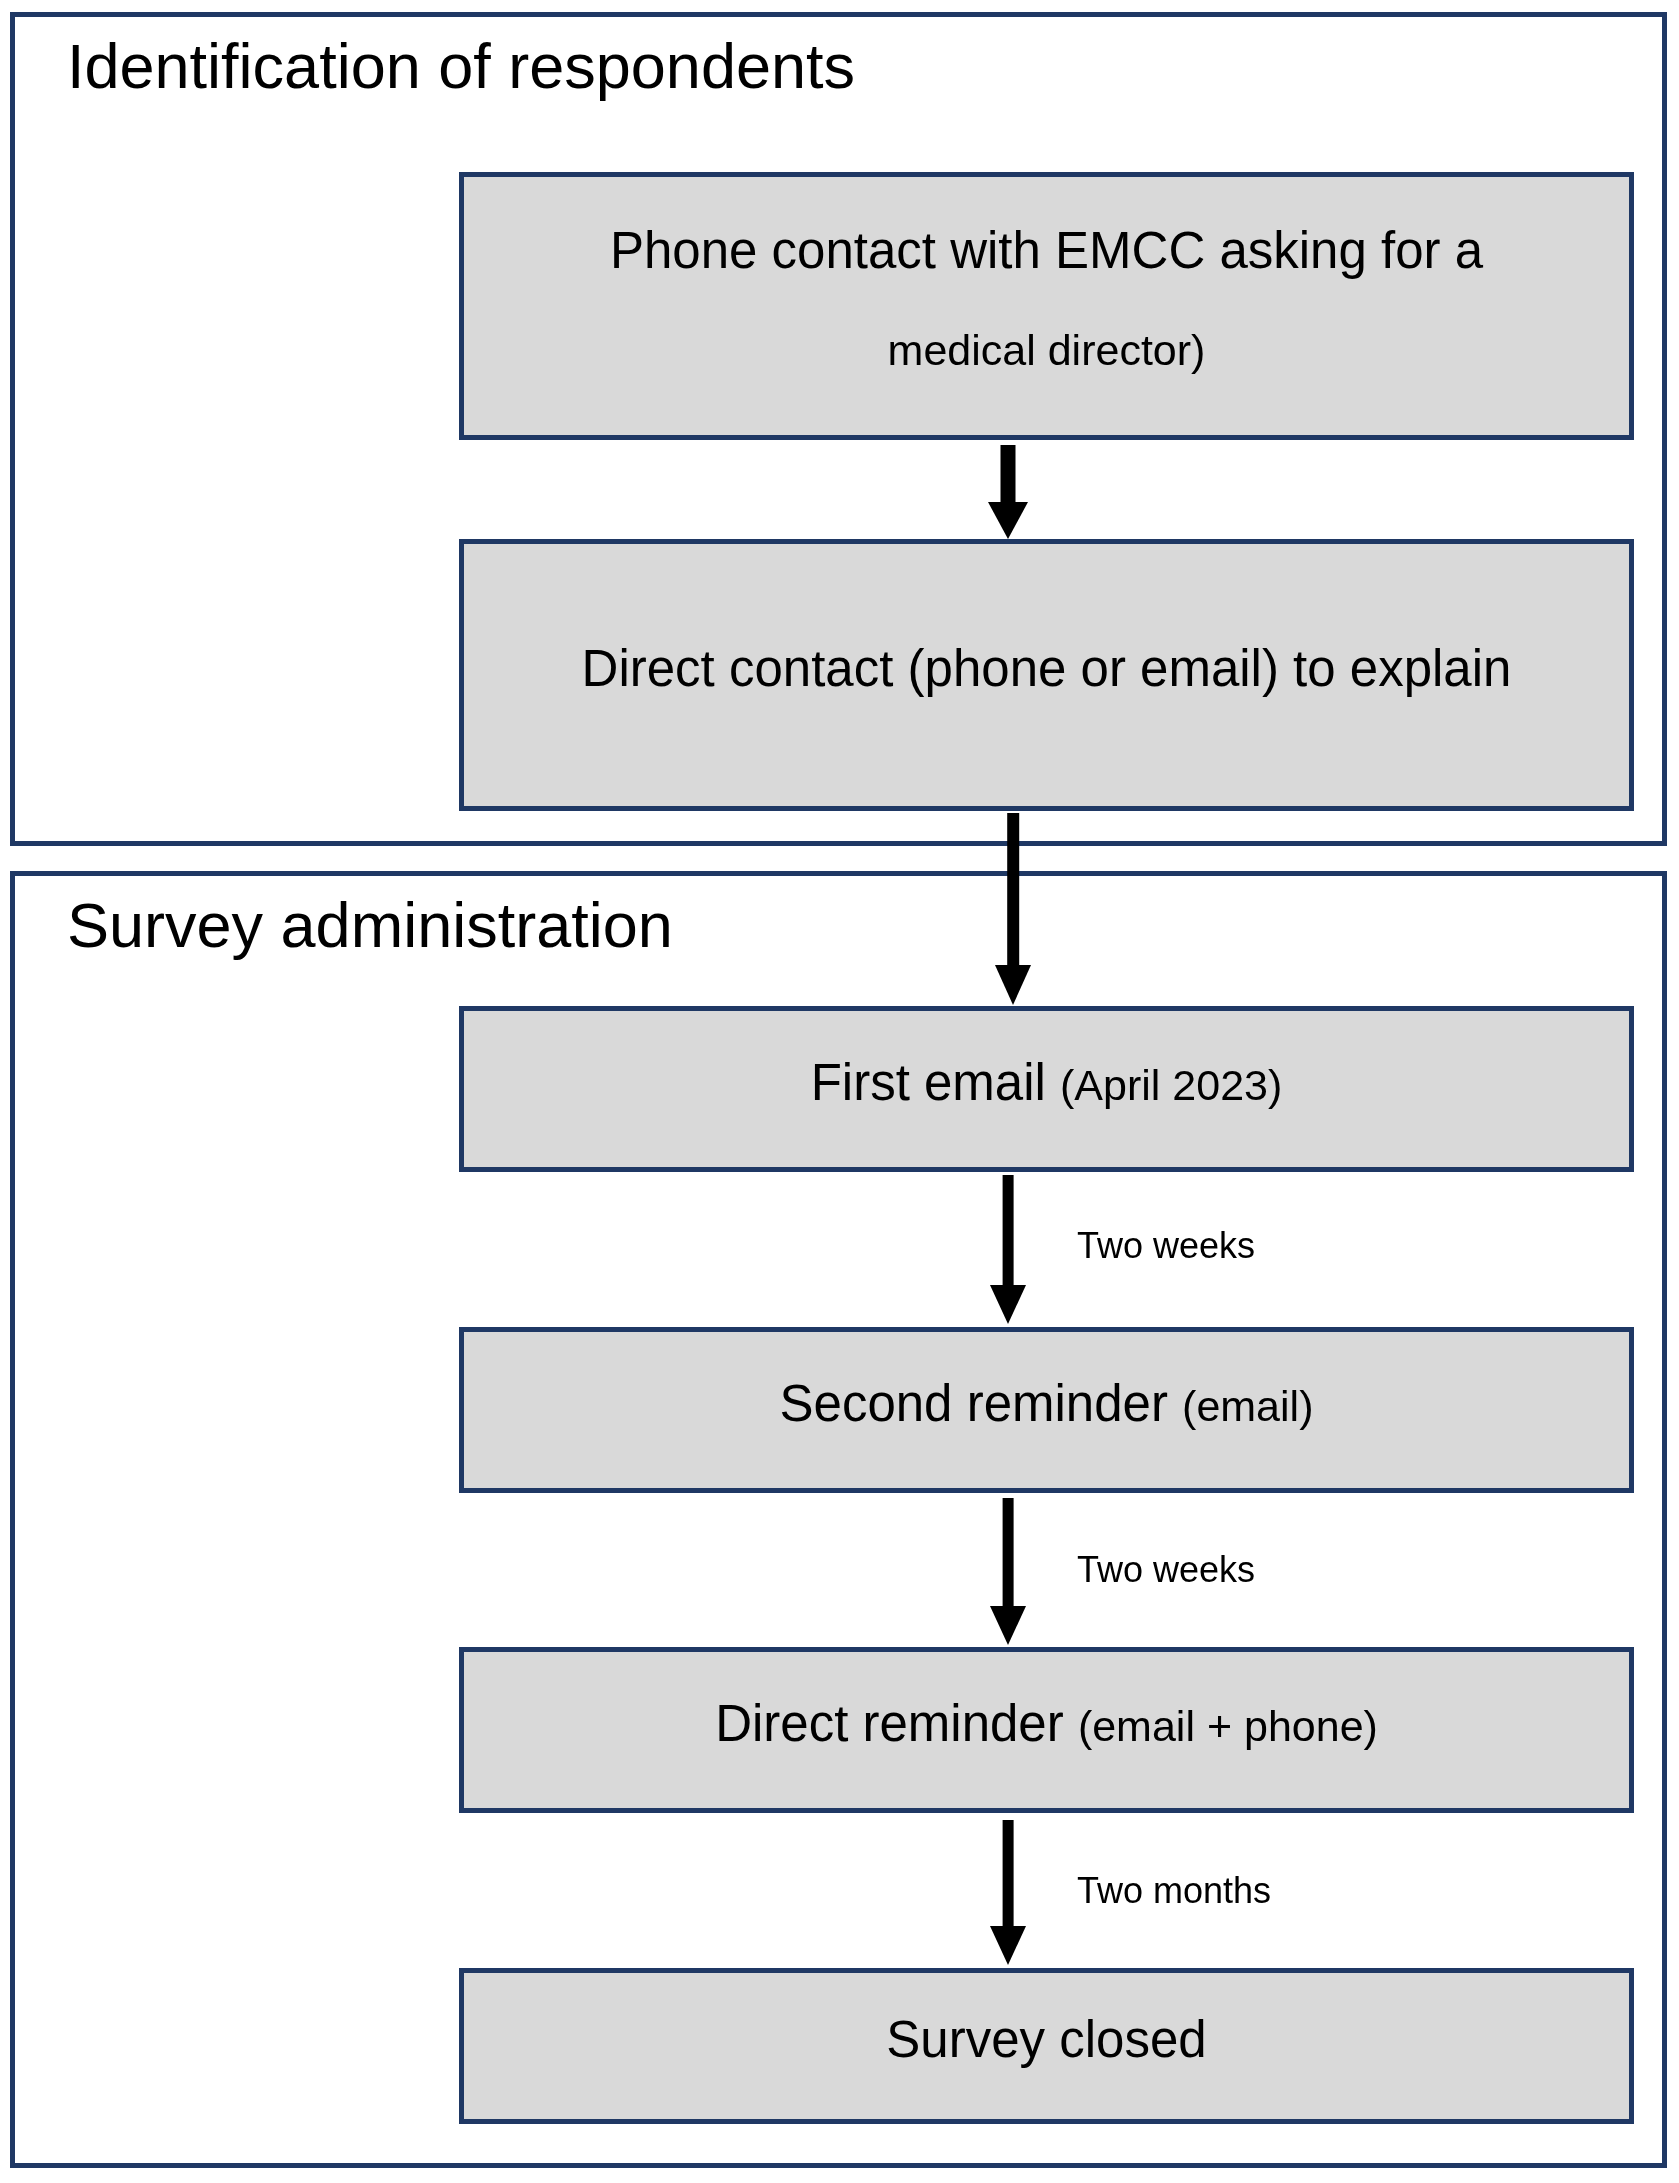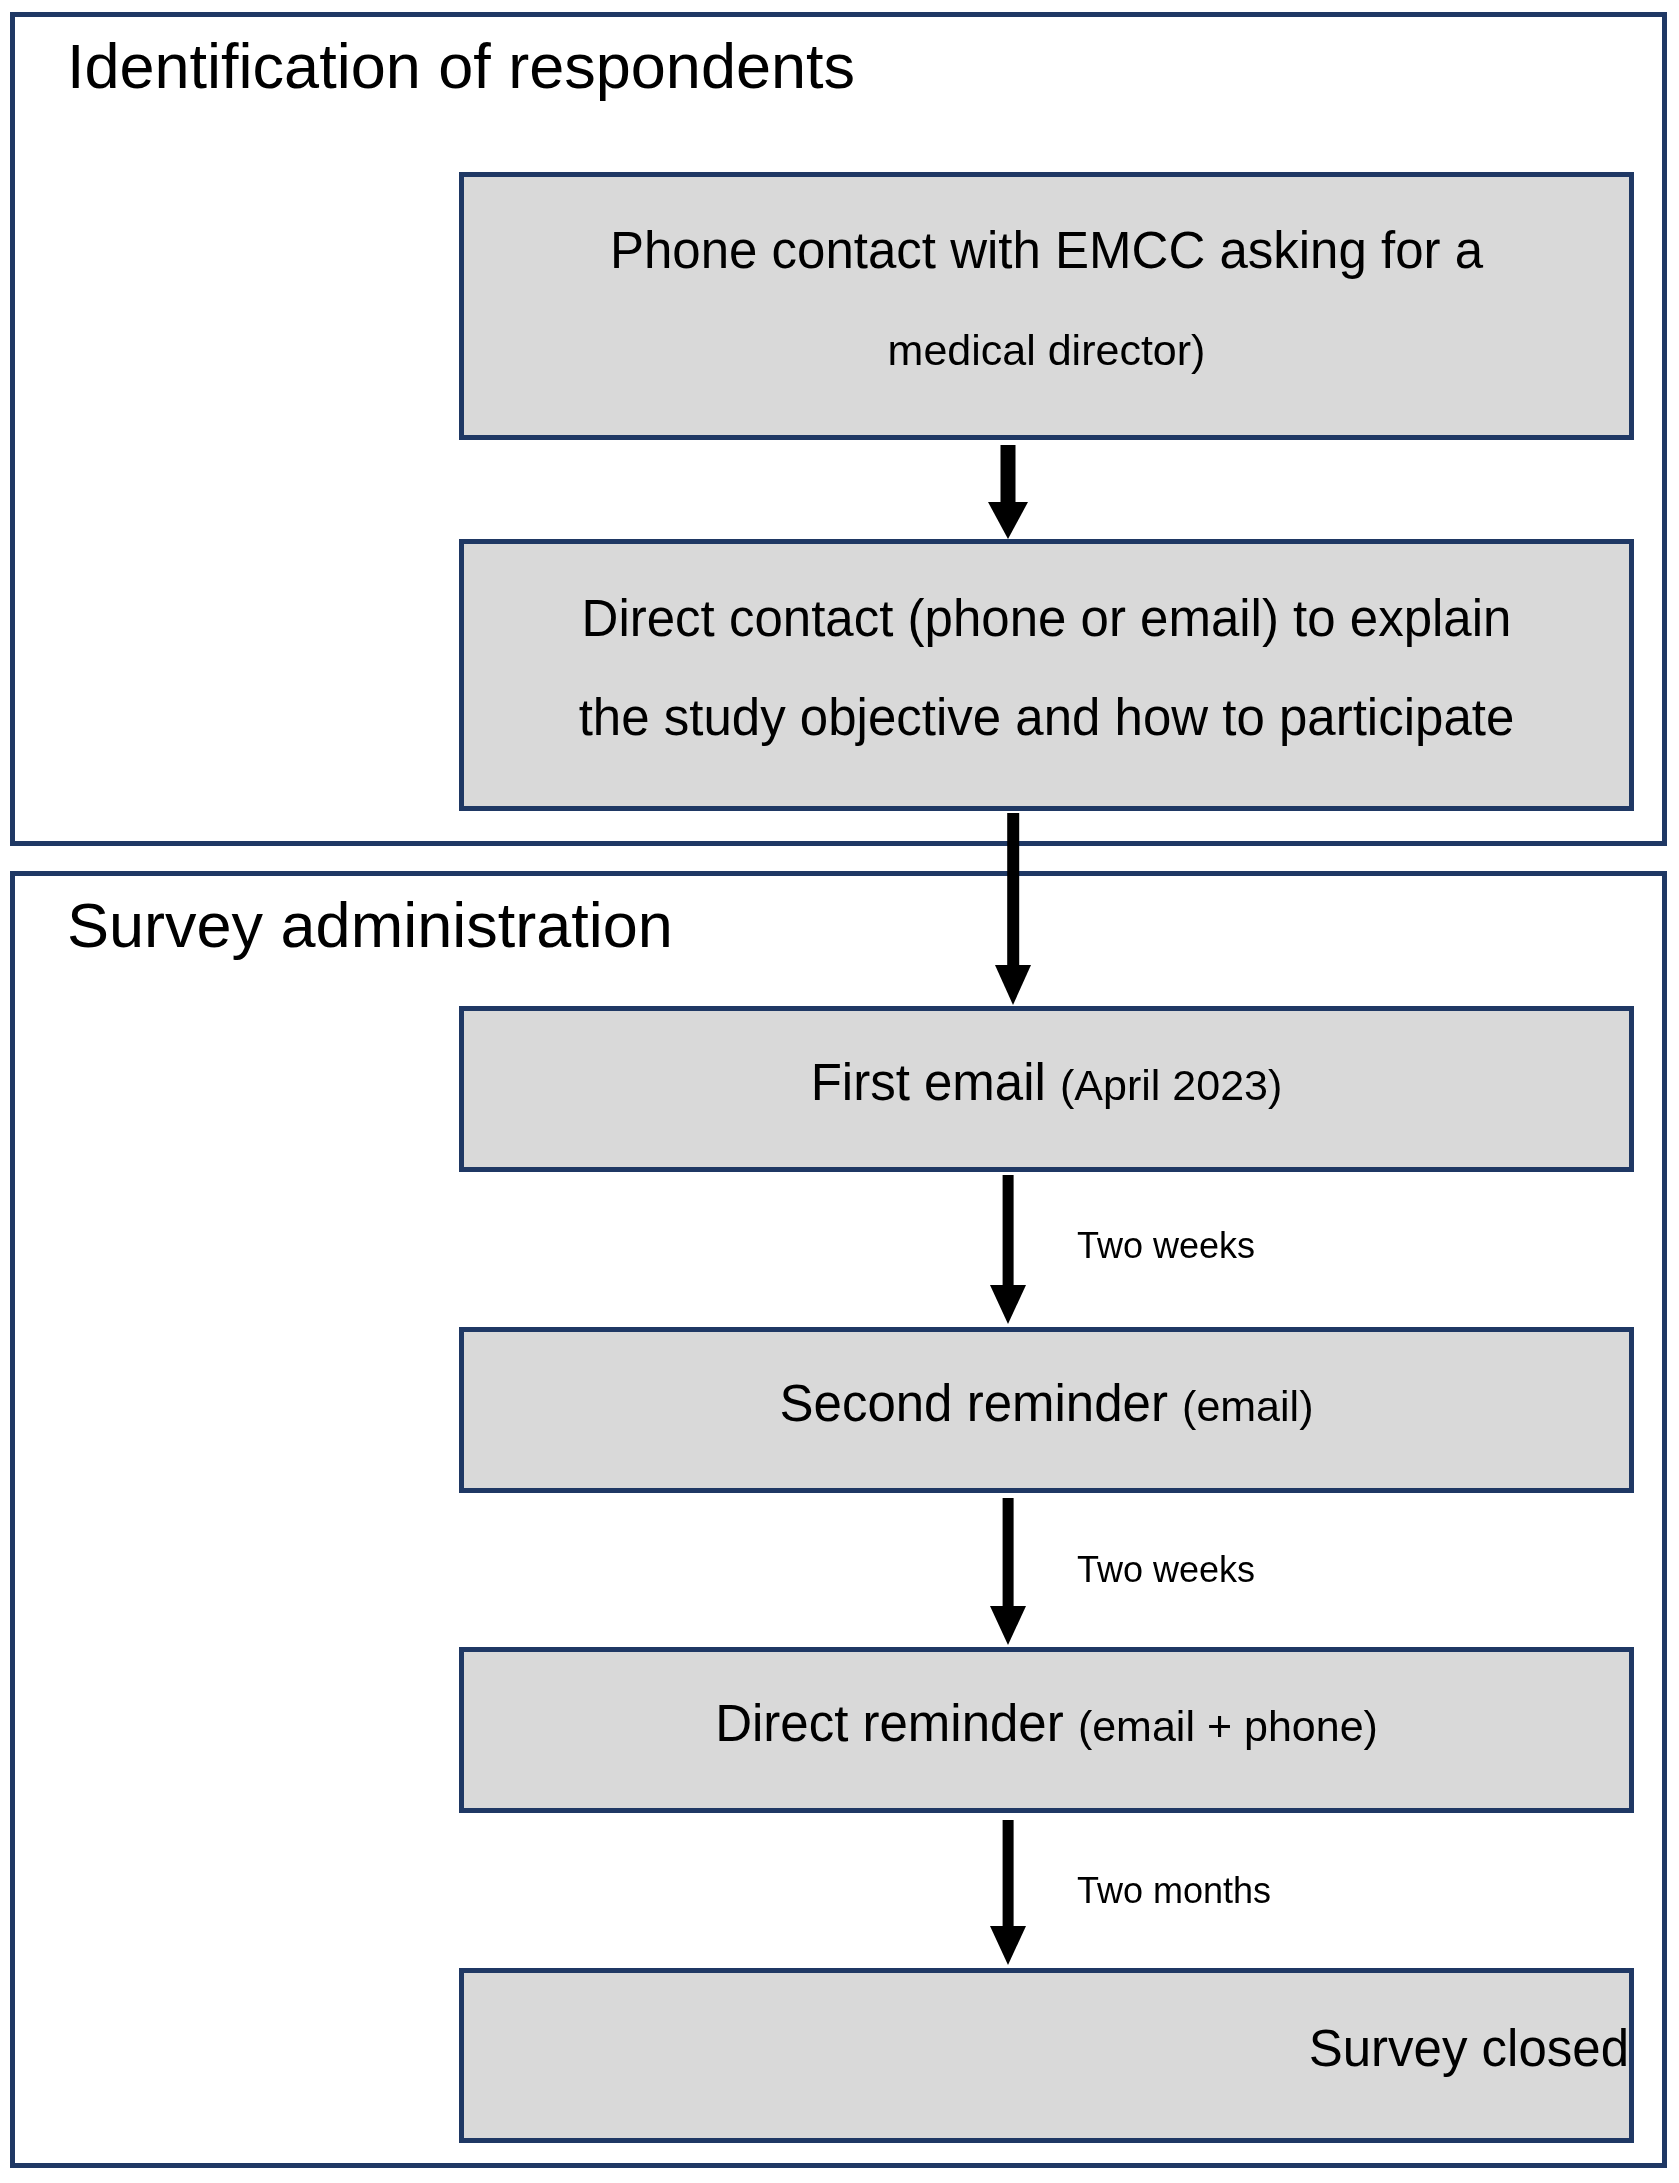--- a/index.html
+++ b/index.html
@@ -44,21 +44,21 @@
     align-items: center;
     justify-content: center;
     text-align: center;
     z-index: 2;
   }
   #node-0 { top: 172px;  height: 268px; }
   #node-1 { top: 539px;  height: 272px; }
   #node-2 { top: 1006px; height: 166px; }
   #node-3 { top: 1327px; height: 166px; }
   #node-4 { top: 1647px; height: 166px; }
-  #node-5 { top: 1968px; height: 175px; align-items: flex-end; }
+  #node-5 { top: 1968px; height: 156px; }
   .line { line-height: 86px; white-space: nowrap; }
   .seg-lg { font-size: 51px; }
   .seg-sm { font-size: 43px; }
   .arrow { position: absolute; z-index: 10; }
   .arrow .shaft {
     position: absolute;
     left: 50%;
     transform: translateX(-50%);
     top: 0;
     background: var(--arrow, #000000);
@@ -119,21 +119,20 @@
   <div class="node" id="node-0">
     <div class="node-text">
         <div class="line"><span class="seg-lg">Phone contact with EMCC asking for a</span></div>
         <div class="line"><span class="seg-sm">medical director)</span></div>
       </div>
   </div>
 
   <div class="node" id="node-1">
     <div class="node-text">
         <div class="line"><span class="seg-lg">Direct contact (phone or email) to explain</span></div>
-        <div class="line"><span class="seg-lg">the study objective and how to participate</span></div>
       </div>
   </div>
 
   <div class="node" id="node-2">
     <div class="node-text">
         <div class="line"><span class="seg-lg">First email </span><span class="seg-sm">(April 2023)</span></div>
       </div>
   </div>
 
   <div class="node" id="node-3">

